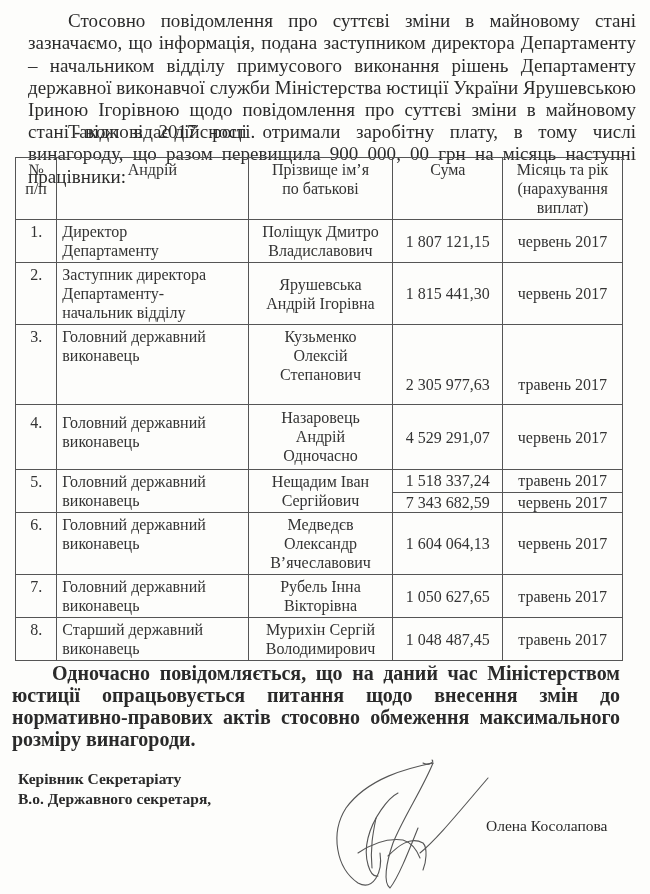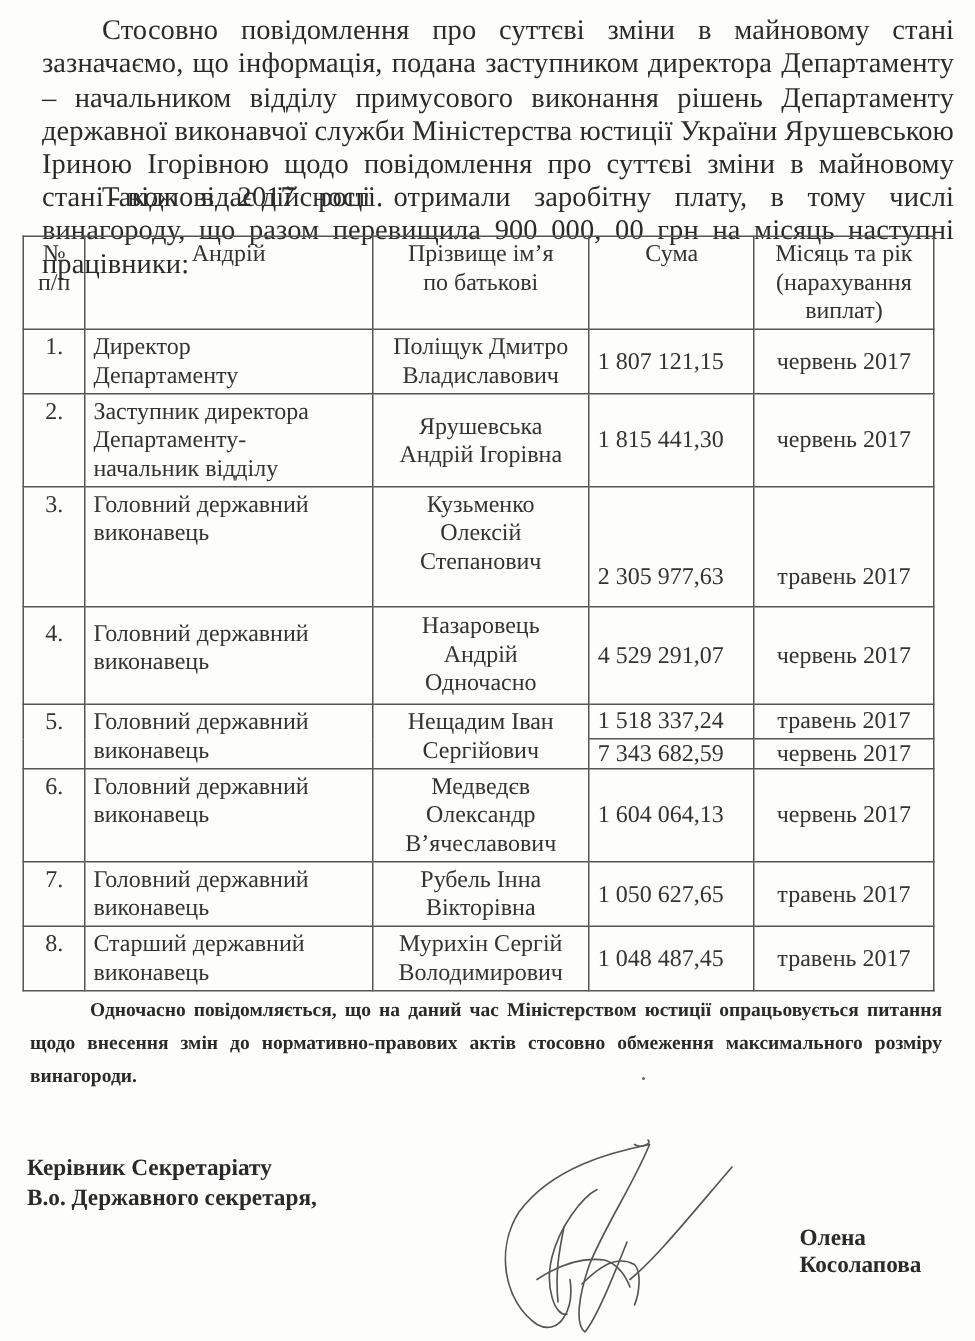--- a/index.html
+++ b/index.html
@@ -43,42 +43,42 @@
     table.payroll td, table.payroll th {
       border: 1.3px solid #555;
       padding: 2px 5px;
       vertical-align: top;
       font-weight: normal;
     }
     table.payroll th { text-align: center; }
     .c-num { width: 30px; text-align: center; }
     .c-pos { width: 179px; text-align: left; }
     .c-name { width: 133px; text-align: center; }
-    .c-sum { width: 98px; vertical-align: middle !important; white-space: nowrap; }
+    .c-sum { width: 98px; text-align: center; vertical-align: middle !important; white-space: nowrap; }
     .c-month { width: 108px; text-align: center; vertical-align: middle !important; white-space: nowrap; }
     tr.hdr { height: 61px; }
     tr.r1 { height: 39px; }
     tr.r2 { height: 59px; }
     tr.r3 { height: 80px; }
     tr.r4 { height: 65px; }
     tr.r5a { height: 22px; }
     tr.r5b { height: 18px; }
     tr.r6 { height: 60px; }
     tr.r7 { height: 40px; }
     tr.r8 { height: 41px; }
     tr.r5a td.c-sum, tr.r5a td.c-month,
     tr.r5b td.c-sum, tr.r5b td.c-month { padding-top: 0; padding-bottom: 0; line-height: 18px; }
     tr.r3 td.c-sum, tr.r3 td.c-month { vertical-align: bottom !important; padding-bottom: 10px; }
 
     #p3 {
       position: absolute;
-      left: 20px;
+      left: 12px;
       top: 662px;
       width: 608px;
-      font-size: 13px;
+      font-size: 20px;
       line-height: 22px;
       font-weight: bold;
       text-align: justify;
       color: #2a2a2a;
       margin: 0;
     }
     #p3 .indent { display: inline-block; width: 40px; }
 
     .sign-block {
       position: absolute;
@@ -87,23 +87,22 @@
       font-size: 15.5px;
       line-height: 19.5px;
       font-weight: bold;
       color: #2a2a2a;
     }
     .signatory {
       position: absolute;
       left: 486px;
       top: 817px;
       font-size: 15.5px;
-      font-weight: bold;
+      font-weight: normal;
       color: #2a2a2a;
-      margin-left: 47px;
     }
     .signature {
       position: absolute;
       left: 328px;
       top: 758px;
       width: 165px;
       height: 135px;
     }
     .dot {
       position: absolute;

